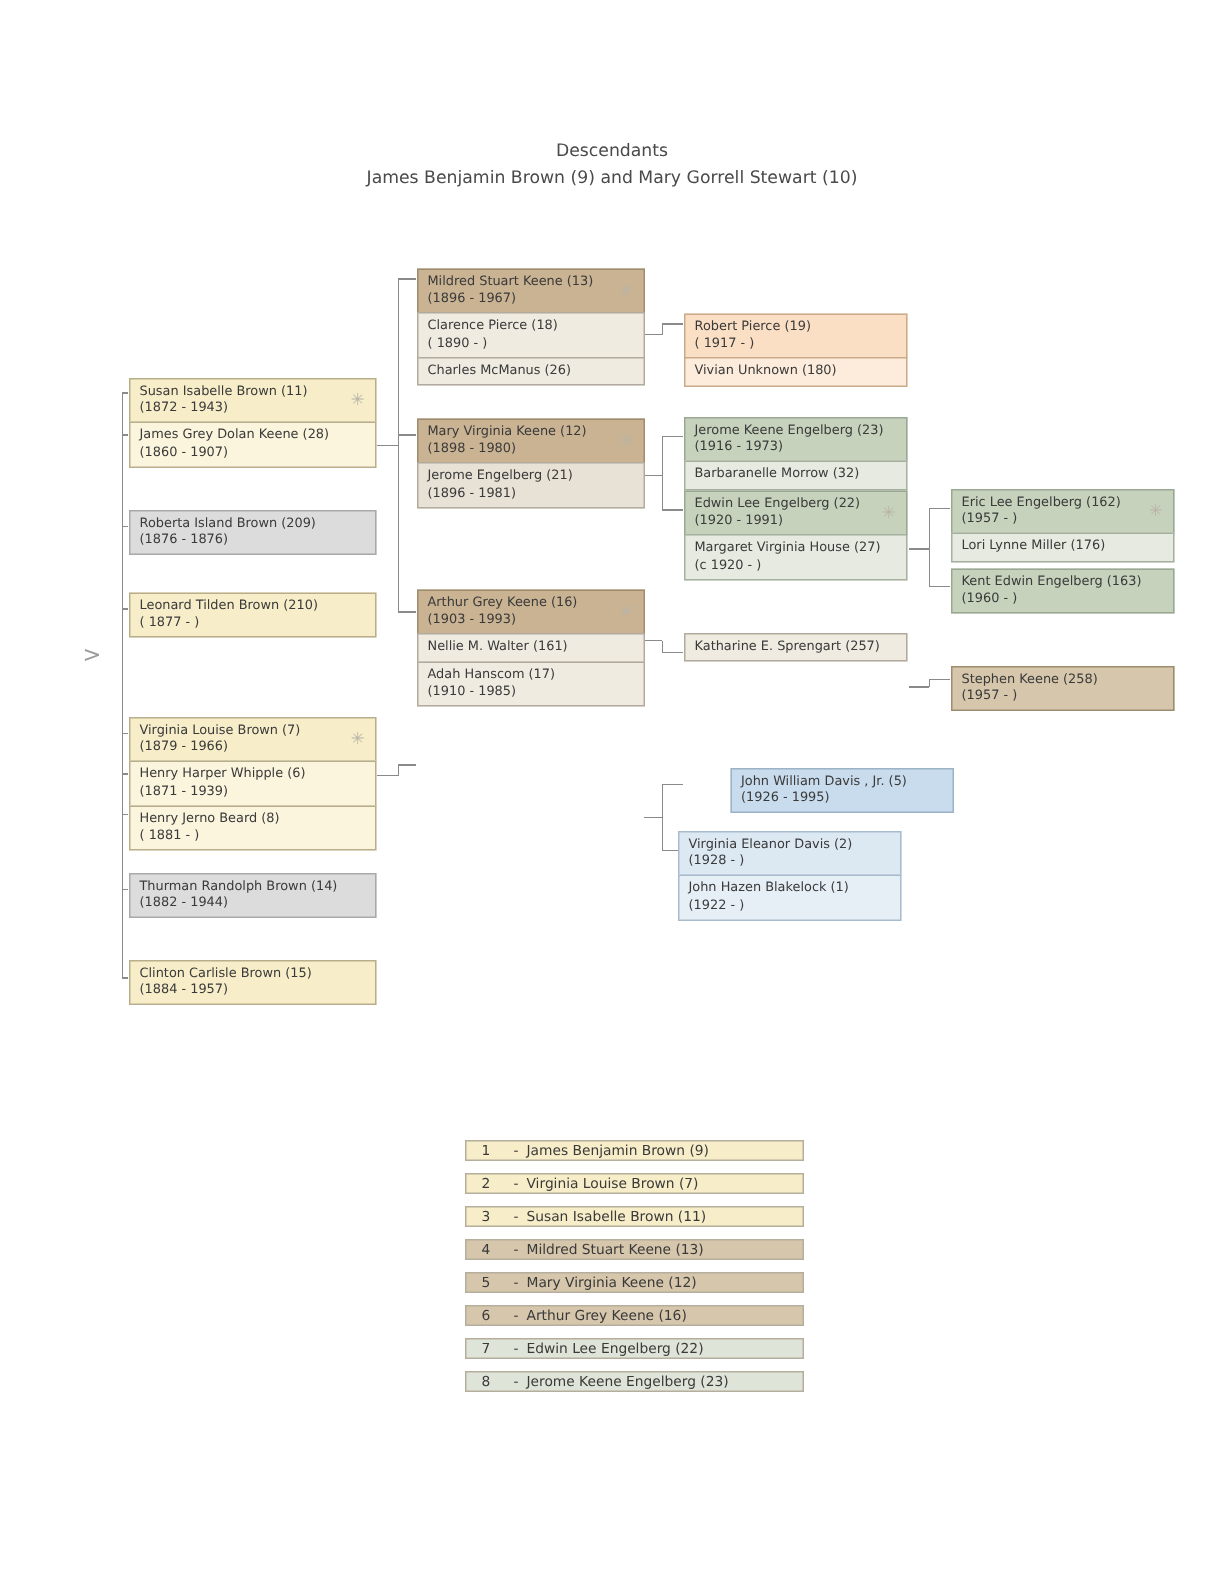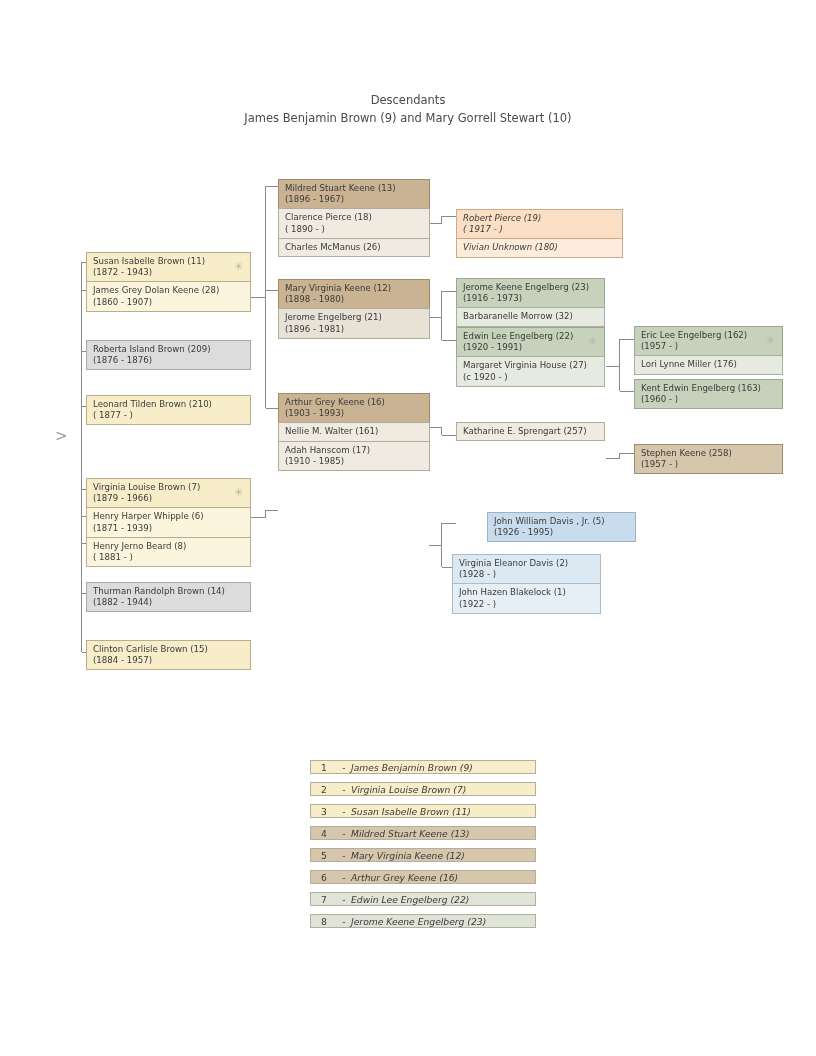--- a/index.html
+++ b/index.html
@@ -92,21 +92,21 @@
     display: flex;
     align-items: center;
     height: 14px;
     margin-bottom: 8px;
     border: 1px solid #b5ae9c;
     font-size: 9.2px;
     padding-left: 0;
   }
   .lg-num { width: 26px; text-align: center; }
   .lg-dash { width: 14px; text-align: center; }
-  .lg-name { flex: 1; text-align: left; font-style: italic; }
+  .lg-name { flex: 1; text-align: left; }
 </style>
 </head>
 <body>
 
 <div id="chart-root">
 
   <div class="title-block">
     <span class="title-line">Descendants</span>
     <span class="title-line">James Benjamin Brown (9) and Mary Gorrell Stewart (10)</span>
   </div>
@@ -258,21 +258,21 @@
     <div class="pbox c-tan3 one-line">
       <span class="nm">Nellie M. Walter (161)</span>
     </div>
     <div class="pbox c-tan3">
       <span class="nm">Adah Hanscom (17)</span>
       <span class="dt">(1910 - 1985)</span>
     </div>
   </div>
 
 
-  <div class="unit" style="left:456px; top:209px; width:167px;font-style:italic;">
+  <div class="unit" style="left:456px; top:209px; width:149px;">
     <div class="pbox c-peach">
       <span class="nm">Robert Pierce (19)</span>
       <span class="dt">( 1917 -  )</span>
     </div>
     <div class="pbox c-peach2 one-line">
       <span class="nm">Vivian Unknown (180)</span>
     </div>
   </div>
 
   <div class="unit" style="left:456px; top:278px; width:149px;">

